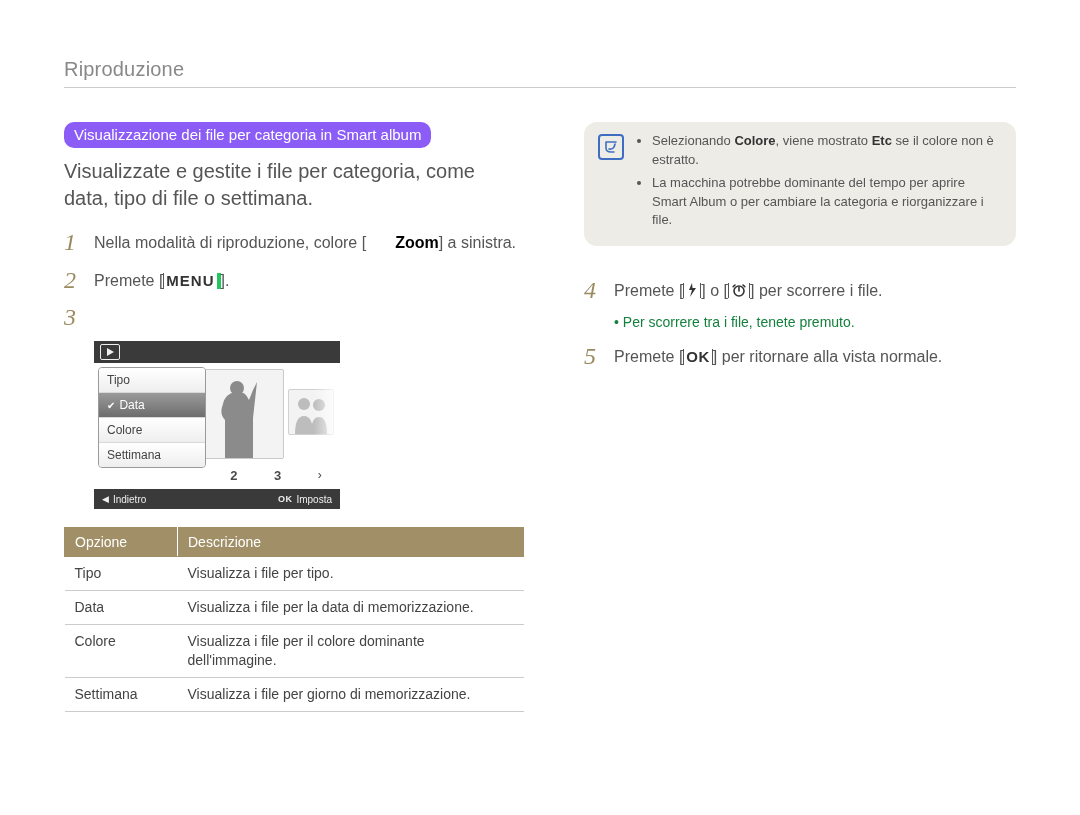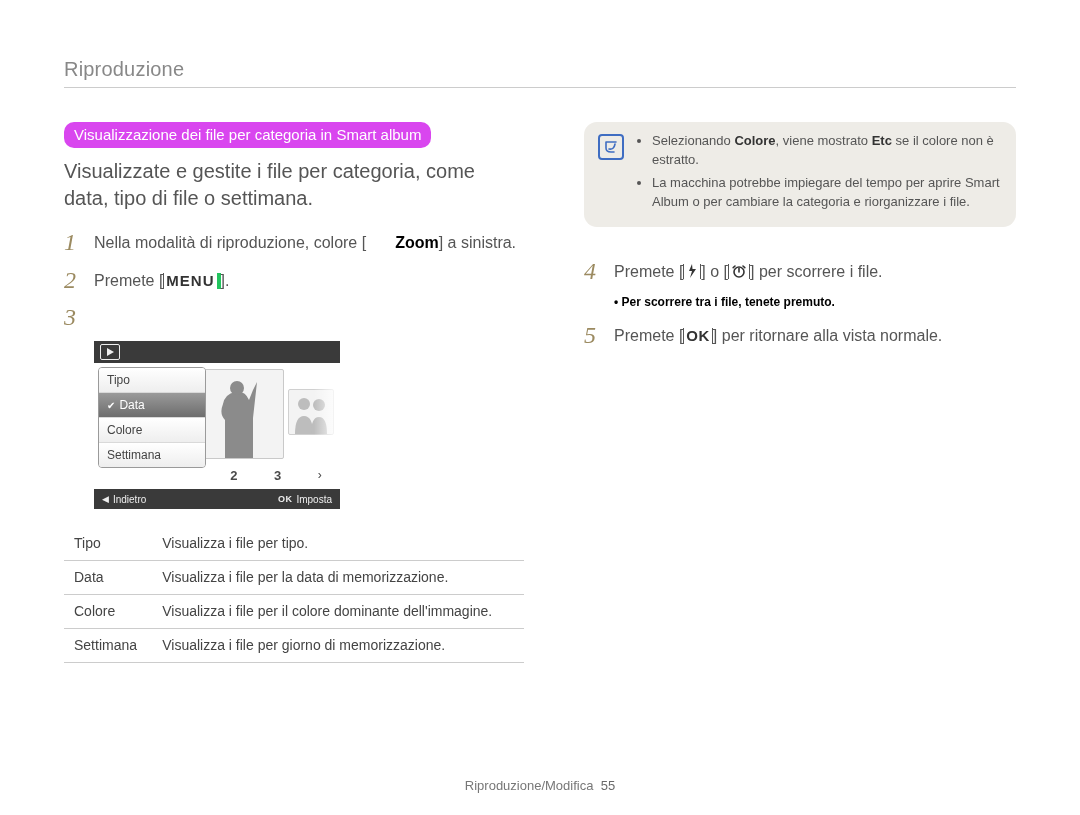--- a/index.html
+++ b/index.html
@@ -30,21 +30,21 @@
   }
   .cols {
     display: flex;
     gap: 60px;
   }
   .col {
     width: 460px;
   }
   .pill {
     display: inline-block;
-    background: #d946ef;
+    background: #8b5cf6;
     color: #fff;
     font-size: 15px;
     padding: 4px 10px 5px;
     border-radius: 10px;
     margin-bottom: 10px;
   }
   .intro {
     font-size: 20px;
     line-height: 1.35;
     color: #555;
@@ -103,24 +103,23 @@
     align-items:center;
     border-left:1px solid #555;
     border-right:1px solid #555;
     padding:0 3px;
     line-height:1;
     vertical-align: -1px;
     height:15px;
   }
   .icon-bracket svg { display:block; }
   .substep {
-    font-size: 12px;
-    color: #000000;
+    font-size: 14px;
+    color: #15803d;
     margin: -2px 0 14px 30px;
-    font-weight: bold;
   }
 
   
   .device {
     width: 246px;
     margin: 4px 0 18px 30px;
     font-family: Arial, sans-serif;
   }
   .device-top {
     background:#3a3a3a;
@@ -363,20 +362,24 @@
           <span class="dev-b-right">
             <b style="font-size:9px;letter-spacing:0.5px;">OK</b>
             <span>Imposta</span>
           </span>
         </div>
       </div>
 
       
       <table class="opt">
         <tbody>
+            <tr>
+          <th class="c1">Opzione</th>
+          <th>Descrizione</th>
+        </tr>
         <tr>
           <td class="c1">Tipo</td>
           <td>Visualizza i file per tipo.</td>
         </tr>
         <tr>
           <td class="c1">Data</td>
           <td>Visualizza i file per la data di memorizzazione.</td>
         </tr>
         <tr>
           <td class="c1">Colore</td>
@@ -394,21 +397,21 @@
       <div class="note">
         <span class="note-icon">
           <svg width="14" height="14" viewBox="0 0 14 14">
               <path d="M2 2 L12 2 M2 2 L2 8 Q2 12 7 12 L10 12 M5 9 Q10 10 11 4" stroke="#3f6dc2" stroke-width="1.6" fill="none" stroke-linecap="round"></path>
             </svg>
         </span>
         <ul>
           <li>
             <span>Selezionando </span><b>Colore</b><span>, viene mostrato </span><b>Etc</b><span> se il colore non è estratto.</span>
           </li>
-          <li>La macchina potrebbe impiegare del tempo per aprire Smart Album o per cambiare la categoria e riorganizzare i file.</li>
+          <li>La macchina potrebbe dominante del tempo per aprire Smart Album o per cambiare la categoria e riorganizzare i file.</li>
         </ul>
       </div>
 
       <ul class="steps">
         <li>
           <span class="step-num">4</span>
           <span class="step-text">
             <span>Premete [</span><span class="icon-bracket">
                 <svg width="10" height="14" viewBox="0 0 10 14">
                   <polygon points="5,0 2,7 5,7 3,14 9,5 5.5,5" fill="#333"></polygon>
@@ -429,16 +432,13 @@
         <li>
           <span class="step-num">5</span>
           <span class="step-text">
             <span>Premete [</span><span class="ok-label">OK</span><span>] per ritornare alla vista normale.</span>
           </span>
         </li>
       </ul>
     </div>
   </div>
 
-  <div class="footer">
-    <span>Riproduzione/Modifica</span>&nbsp;&nbsp;<span class="pg">55</span>
-  </div>
 </div>
 
 </body></html>

